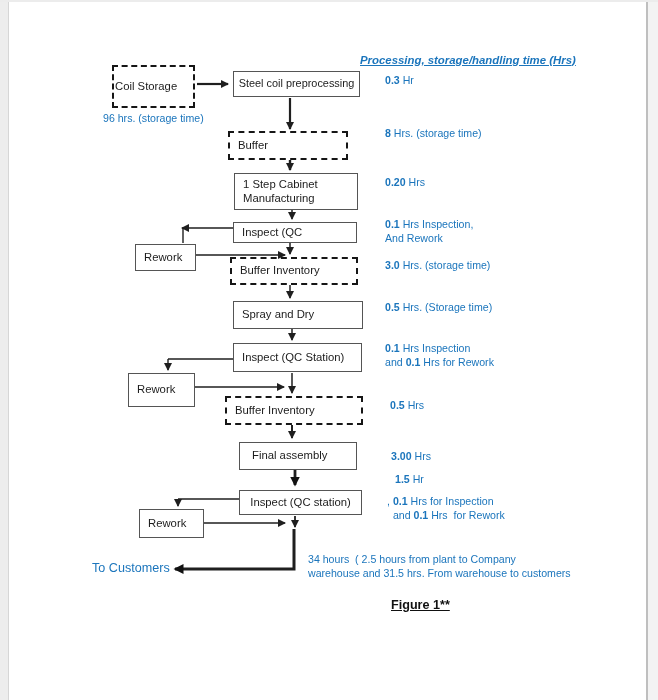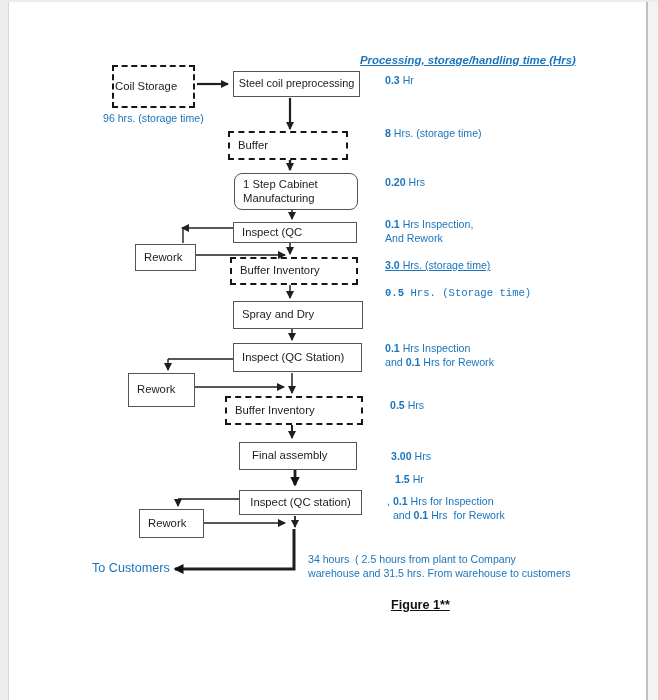--- a/index.html
+++ b/index.html
@@ -49,21 +49,21 @@
     </div>
 
   <div class="node solid center" style="left:233px;top:69px;width:127px;height:26px;font-size:10.9px;text-align:center;">
     <span>Steel coil preprocessing</span>
     </div>
 
   <div class="node dashed" style="left:228px;top:129px;width:120px;height:29px;">
     <span>Buffer</span>
     </div>
 
-  <div class="node solid" style="left:234px;top:171px;width:124px;height:37px;border-radius:8px;">
+  <div class="node solid" style="left:234px;top:171px;width:124px;height:37px;">
     <span>1 Step Cabinet Manufacturing</span>
     </div>
 
   <div class="node solid" style="left:233px;top:220px;width:124px;height:21px;">
     <span>Inspect (QC</span>
     </div>
 
   <div class="node solid" style="left:135px;top:242px;width:61px;height:27px;">
     <span>Rework</span>
     </div>
@@ -100,22 +100,22 @@
     <span>Rework</span>
     </div>
 
   <div class="blue-note" style="left:103px;top:110px;font-size:10.6px;">96 hrs. (storage time)</div>
   <div class="to-customers">To Customers</div>
 
   <div class="ann" style="left:385px;top:72px;"><div><span style="font-weight: 700;">0.3</span><span> Hr</span></div></div>
   <div class="ann" style="left:385px;top:125px;"><div><span style="font-weight: 700;">8</span><span> Hrs. (storage time)</span></div></div>
   <div class="ann" style="left:385px;top:174px;"><div><span style="font-weight: 700;">0.20</span><span> Hrs</span></div></div>
   <div class="ann" style="left:385px;top:216px;"><div><span style="font-weight: 700;">0.1</span><span> Hrs Inspection,</span></div><div><span>And Rework</span></div></div>
-  <div class="ann" style="left:385px;top:257px;text-decoration:underline;"><div><span style="font-weight: 700;">3.0</span><span> Hrs. (storage time)</span></div></div>
-  <div class="ann" style="left:385px;top:285px;font-family:Liberation Mono, monospace;"><div><span style="font-weight: 700;">0.5</span><span> Hrs. (Storage time)</span></div></div>
+  <div class="ann" style="left:385px;top:257px;"><div><span style="font-weight: 700;">3.0</span><span> Hrs. (storage time)</span></div></div>
+  <div class="ann" style="left:385px;top:299px;"><div><span style="font-weight: 700;">0.5</span><span> Hrs. (Storage time)</span></div></div>
   <div class="ann" style="left:385px;top:340px;"><div><span style="font-weight: 700;">0.1</span><span> Hrs Inspection</span></div><div><span>and </span><span style="font-weight: 700;">0.1</span><span> Hrs for Rework</span></div></div>
   <div class="ann" style="left:390px;top:397px;"><div><span style="font-weight: 700;">0.5</span><span> Hrs</span></div></div>
   <div class="ann" style="left:391px;top:448px;"><div><span style="font-weight: 700;">3.00</span><span> Hrs</span></div></div>
   <div class="ann" style="left:395px;top:471px;"><div><span style="font-weight: 700;">1.5</span><span> Hr</span></div></div>
   <div class="ann" style="left:387px;top:493px;"><div><span>, </span><span style="font-weight: 700;">0.1</span><span> Hrs for Inspection</span></div><div><span>  and </span><span style="font-weight: 700;">0.1</span><span> Hrs  for Rework</span></div></div>
   <div class="ann" style="left:308px;top:551px;"><div><span>34 hours  ( 2.5 hours from plant to Company</span></div><div><span>warehouse and 31.5 hrs. From warehouse to customers</span></div></div>
 
   <div class="figure-caption">Figure 1**</div>
 
   <svg class="arrows" width="658" height="700" viewBox="0 0 658 700">

